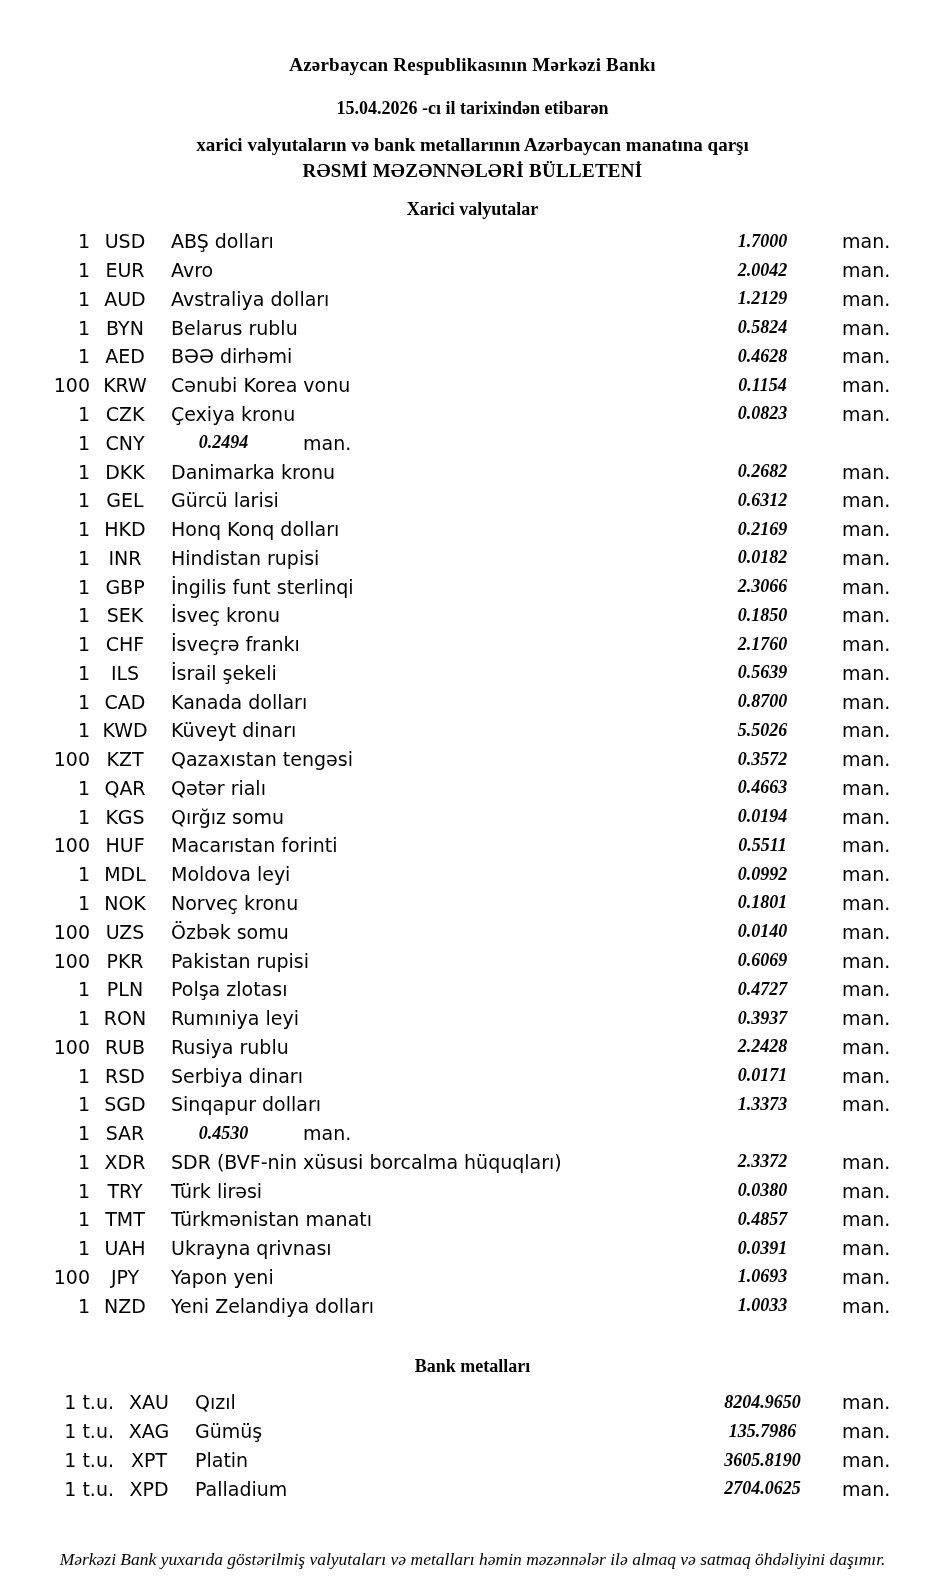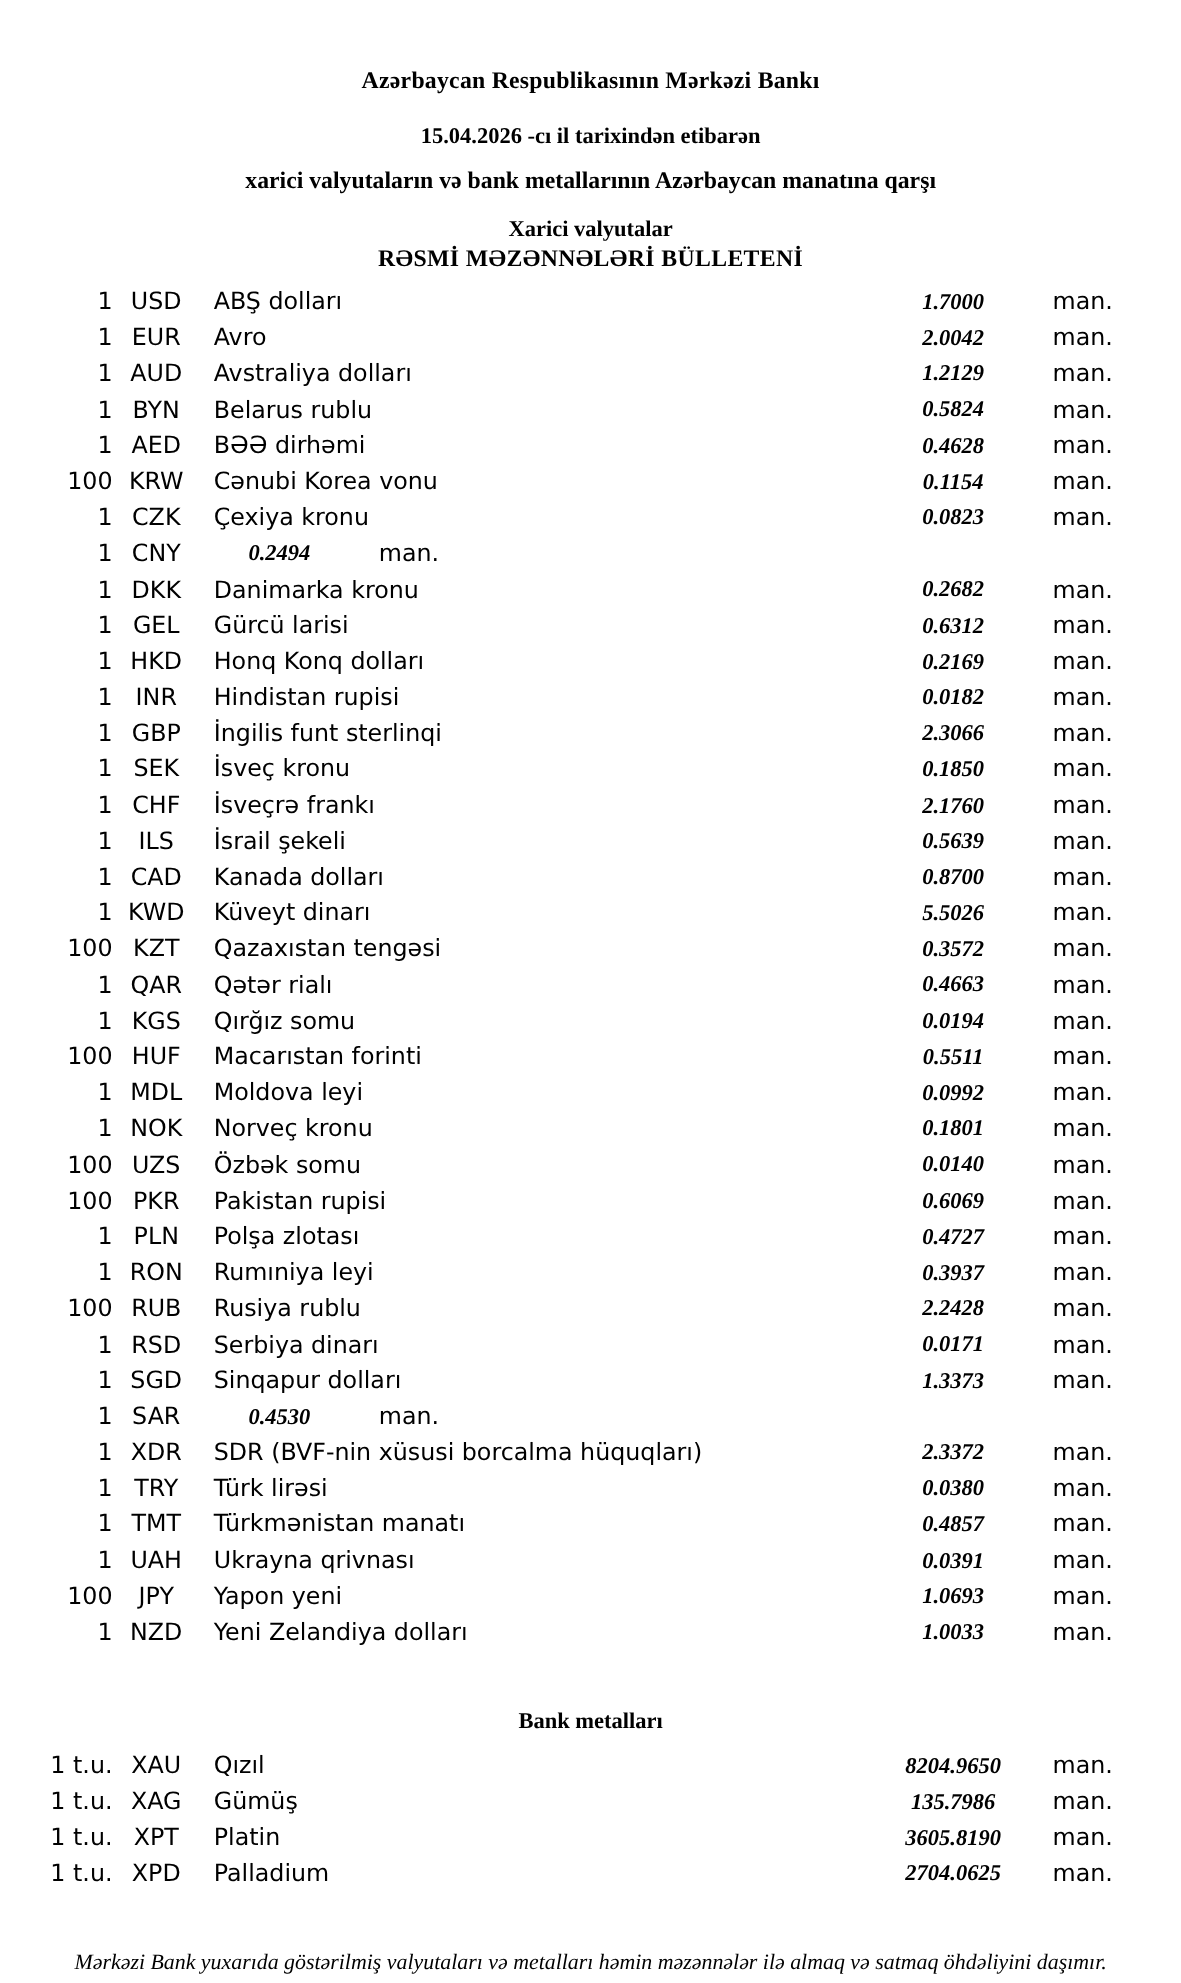--- a/index.html
+++ b/index.html
@@ -22,44 +22,44 @@
   
   .rows { margin-top: 7px; }
   .row { display: flex; align-items: center; height: 28.77px; }
   .c-qty  { width: 90px;  text-align: right;  font-size: 19px; white-space: nowrap; }
   .c-code { width: 70px;  text-align: center; font-size: 19px; white-space: nowrap; }
   .c-name { flex: 1;      text-align: left;   font-size: 19px; padding-left: 11px; white-space: nowrap; }
   .c-rate { width: 127px; text-align: center;  font-family: "Liberation Serif", serif;
             font-weight: bold; font-style: italic; font-size: 18px; white-space: nowrap; }
   .c-man  { width: 103px; text-align: left;   font-size: 19px; padding-left: 16px; white-space: nowrap; }
 
-  .metals-title { margin-top: 45px; }
-  .metal-rows { margin-top: 11px; }
+  .metals-title { margin-top: 35px; }
+  .metal-rows { margin-top: 11px; padding-left: 24px; }
 
   
   .footer {
     margin-top: 45px; text-align: center;
     font-family: "Liberation Serif", serif; font-style: italic;
     font-size: 17.5px; line-height: 22px;
   }
 </style>
 </head>
 <body>
 
 <div class="page">
 
   <div class="hdr bank-name">Azərbaycan Respublikasının Mərkəzi Bankı</div>
 
   <div class="hdr date-line">15.04.2026 -cı il tarixindən etibarən</div>
 
   <div class="hdr subtitle-1">xarici valyutaların və bank metallarının Azərbaycan manatına qarşı</div>
 
+  <div class="hdr subtitle-2">RƏSMİ MƏZƏNNƏLƏRİ BÜLLETENİ</div>
+
   <div class="hdr section-title">Xarici valyutalar</div>
-
-  <div class="hdr subtitle-2">RƏSMİ MƏZƏNNƏLƏRİ BÜLLETENİ</div>
 
   <div class="rows" id="currency-rows">
   <div class="row">
     <span class="c-qty">1</span>
     <span class="c-code">USD</span>
     <span class="c-name">ABŞ dolları</span>
     <span class="c-rate">1.7000</span>
     <span class="c-man">man.</span>
   </div>
 

